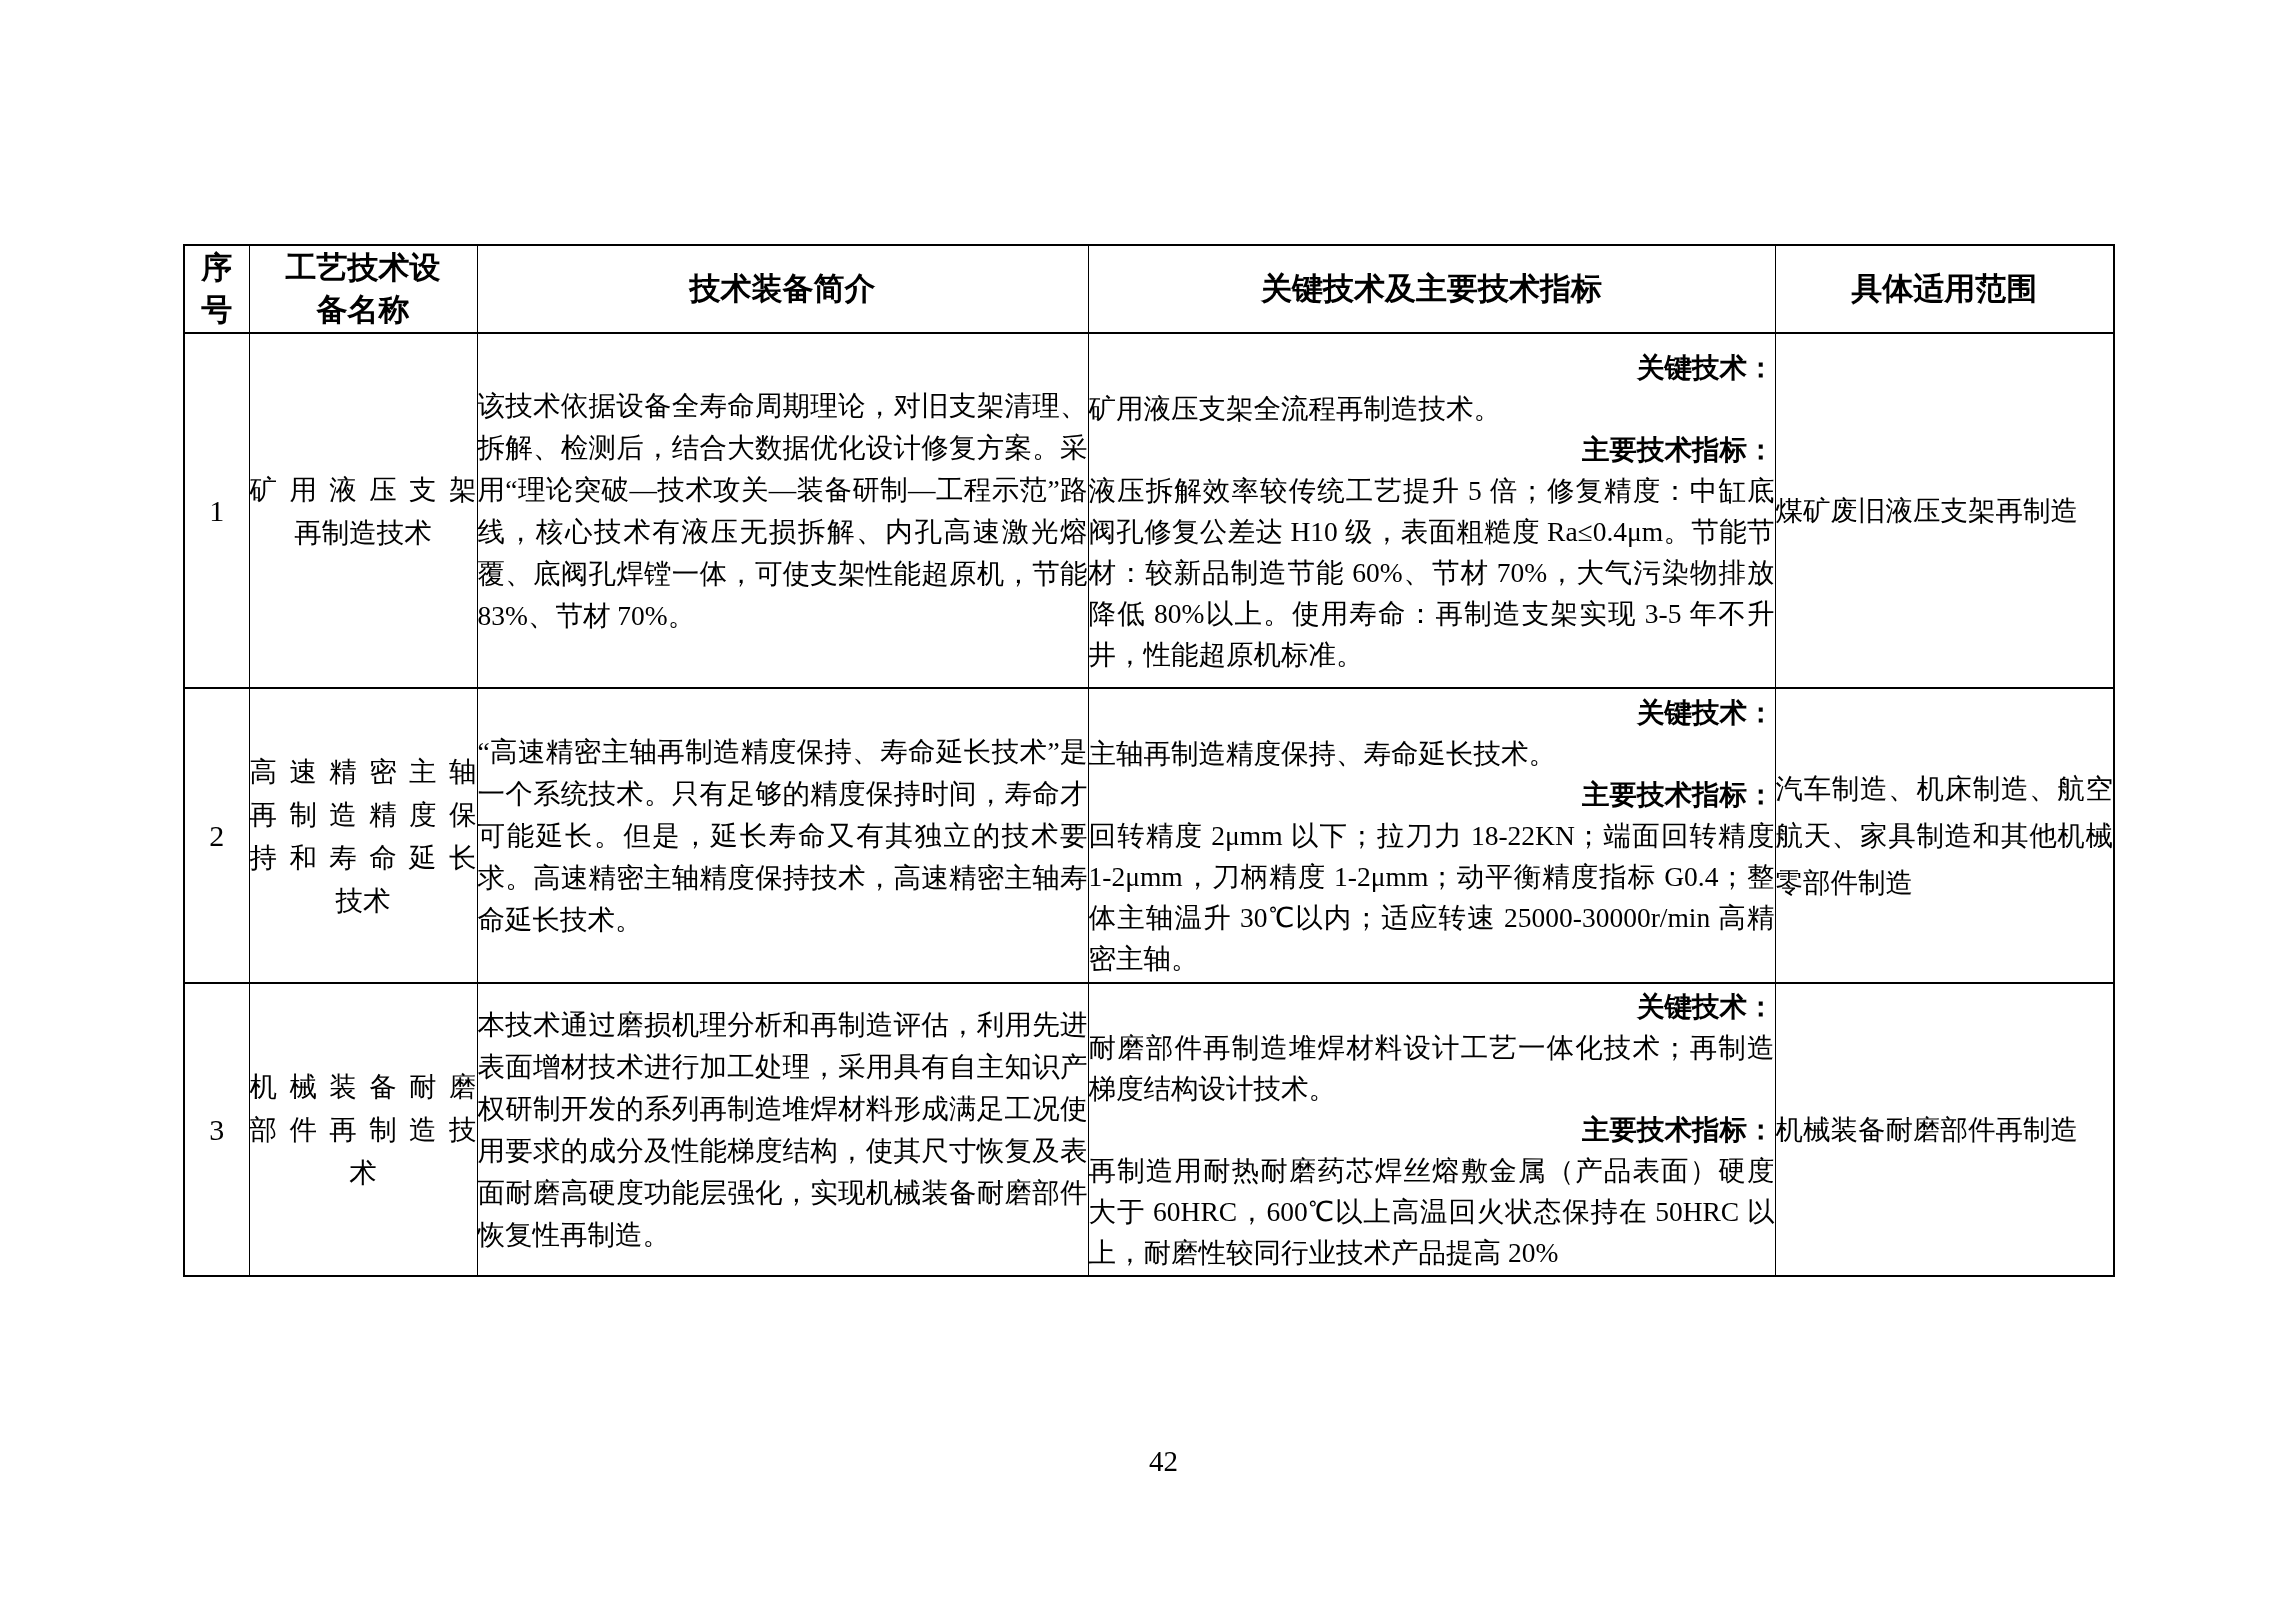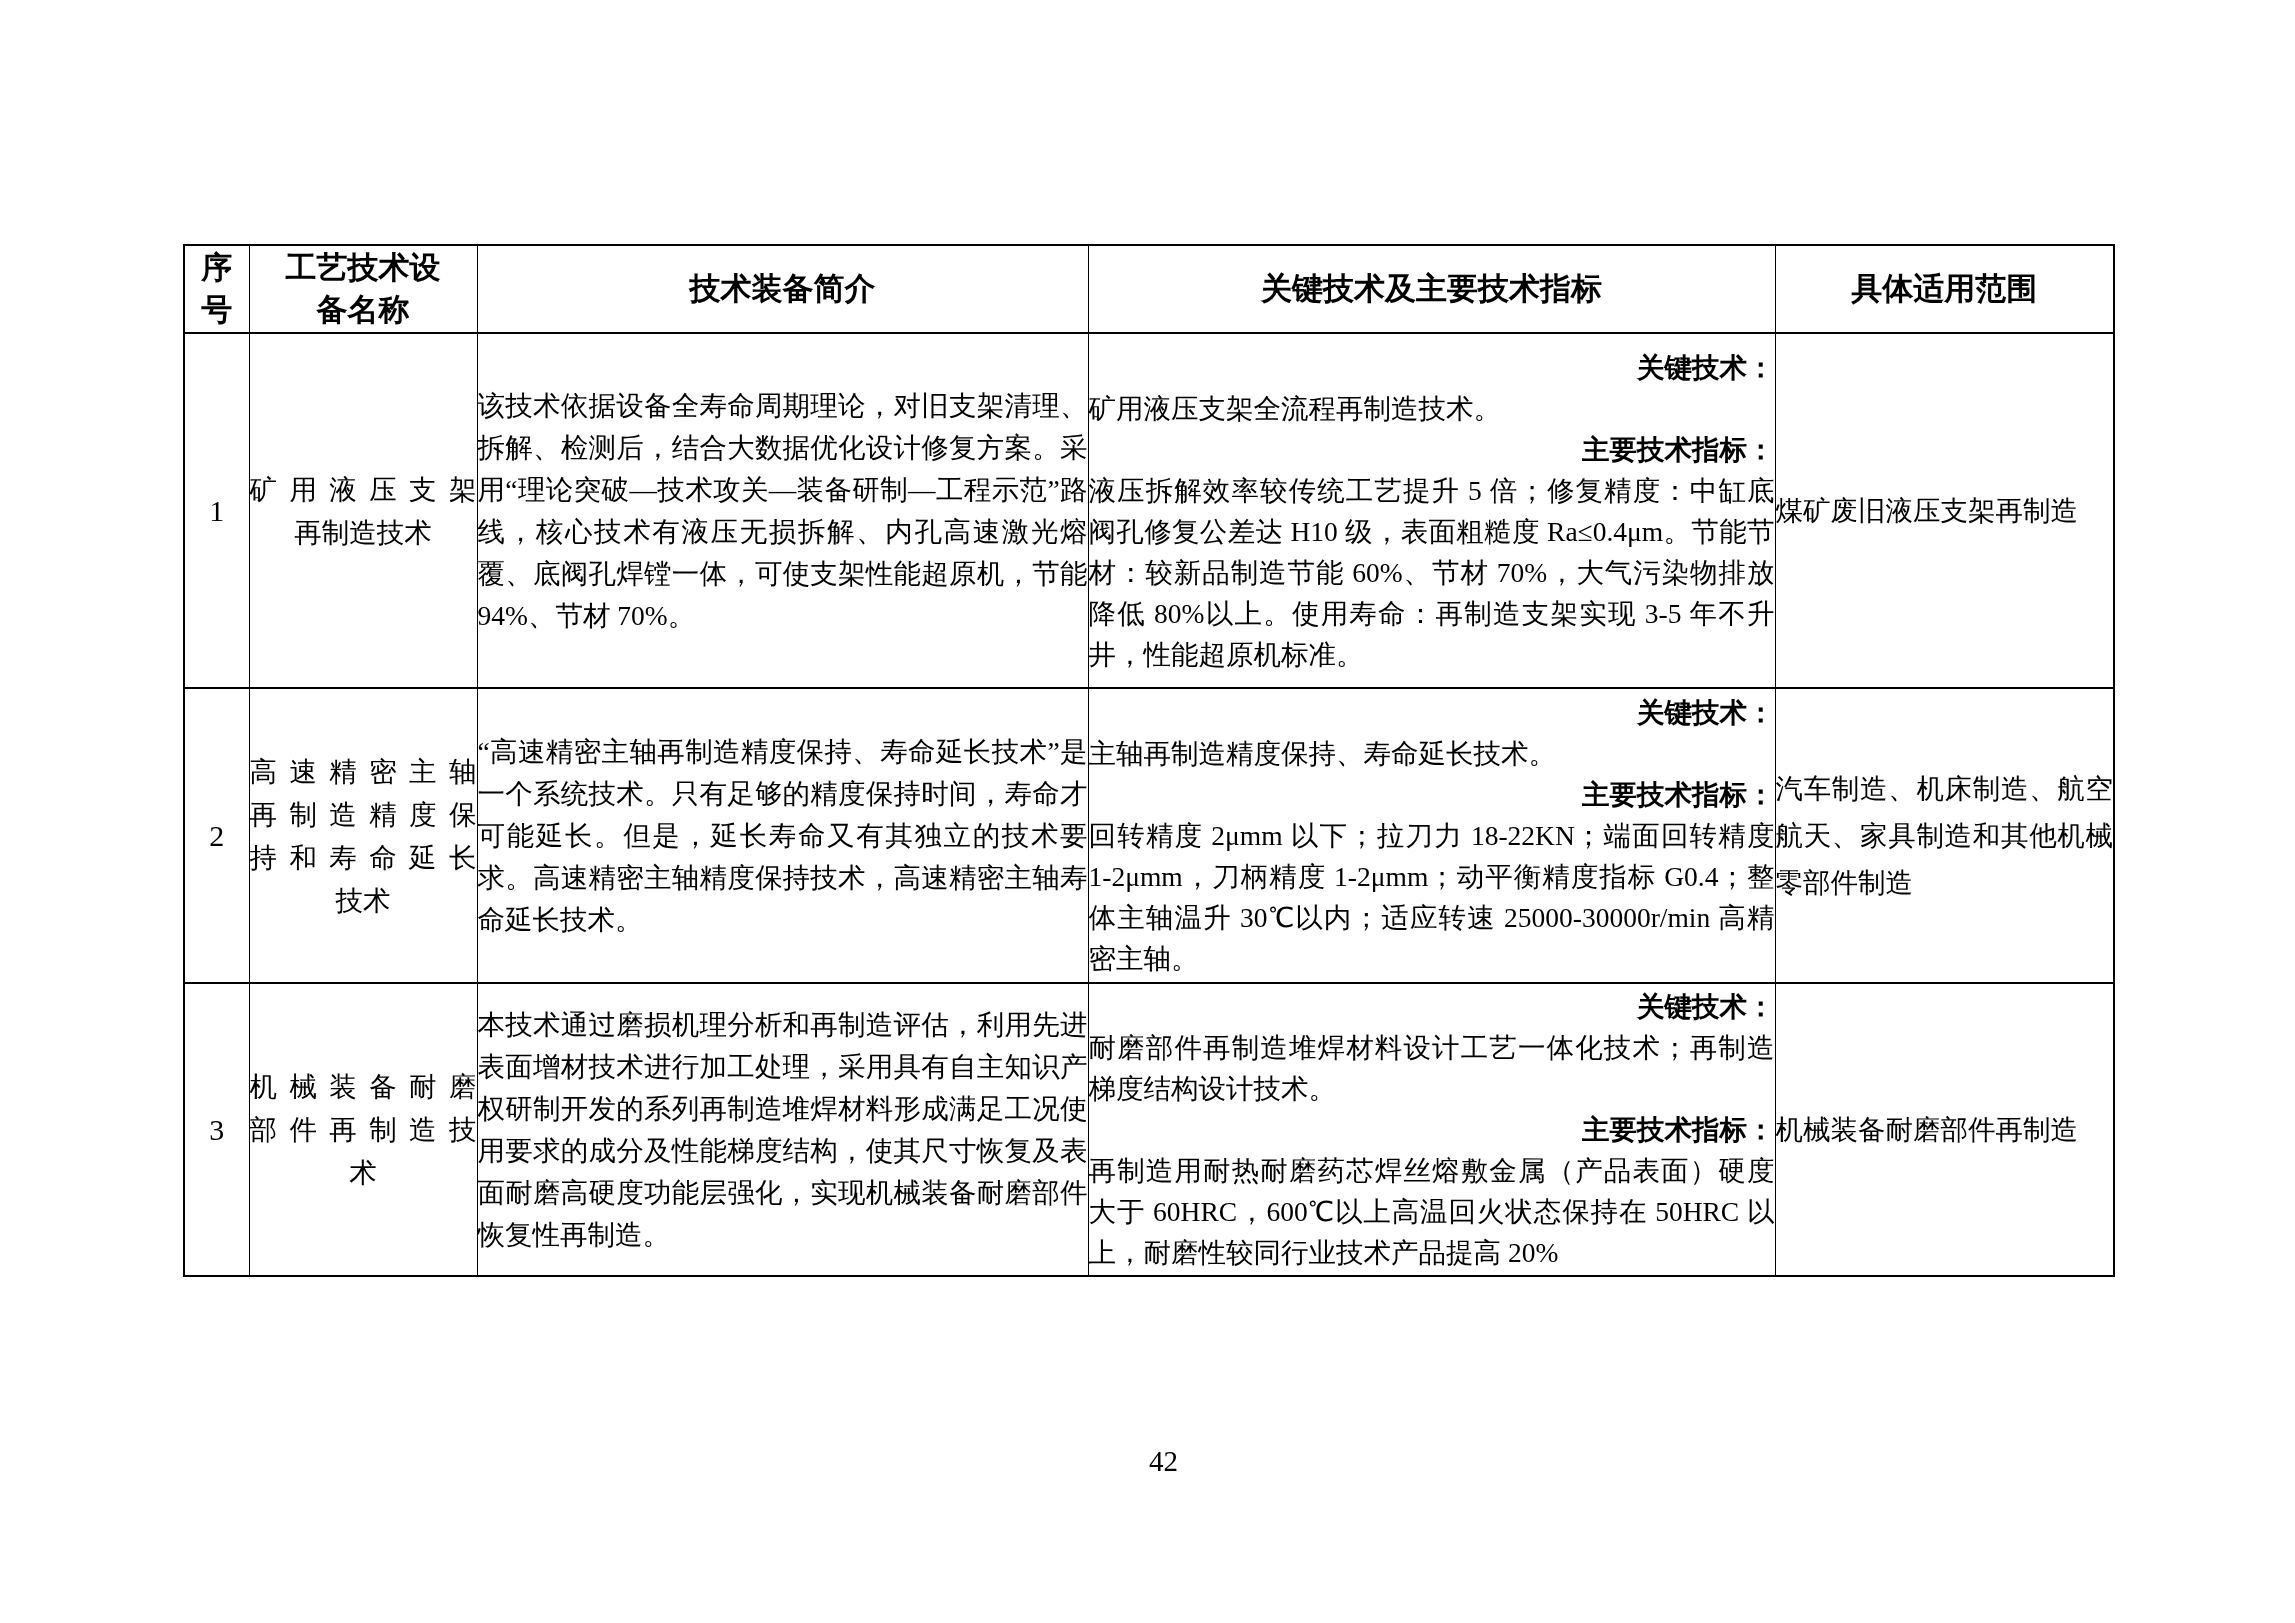--- a/index.html
+++ b/index.html
@@ -123,21 +123,21 @@
 
     <tr class="rh-1">
       <td class="c-idx">1</td>
       <td class="c-name">
         <div class="name-lines">
               <div class="jline">矿用液压支架</div>
               <div>再制造技术</div>
             </div>
       </td>
       <td class="c-intro">
-        <div class="para">该技术依据设备全寿命周期理论，对旧支架清理、拆解、检测后，结合大数据优化设计修复方案。采用“理论突破—技术攻关—装备研制—工程示范”路线，核心技术有液压无损拆解、内孔高速激光熔覆、底阀孔焊镗一体，可使支架性能超原机，节能 94%、节材 70%。</div>
+        <div class="para">该技术依据设备全寿命周期理论，对旧支架清理、拆解、检测后，结合大数据优化设计修复方案。采用“理论突破—技术攻关—装备研制—工程示范”路线，核心技术有液压无损拆解、内孔高速激光熔覆、底阀孔焊镗一体，可使支架性能超原机，节能 83%、节材 70%。</div>
       </td>
       <td class="c-key">
         <div class="klabel">关键技术：</div>
         <div class="ktext">矿用液压支架全流程再制造技术。</div>
         <div class="klabel">主要技术指标：</div>
         <div class="ktext">液压拆解效率较传统工艺提升 5 倍；修复精度：中缸底阀孔修复公差达 H10 级，表面粗糙度 Ra≤0.4μm。节能节材：较新品制造节能 60%、节材 70%，大气污染物排放降低 80%以上。使用寿命：再制造支架实现 3-5 年不升井，性能超原机标准。</div>
       </td>
       <td class="c-scope">
         <div class="para">煤矿废旧液压支架再制造</div>
       </td>

